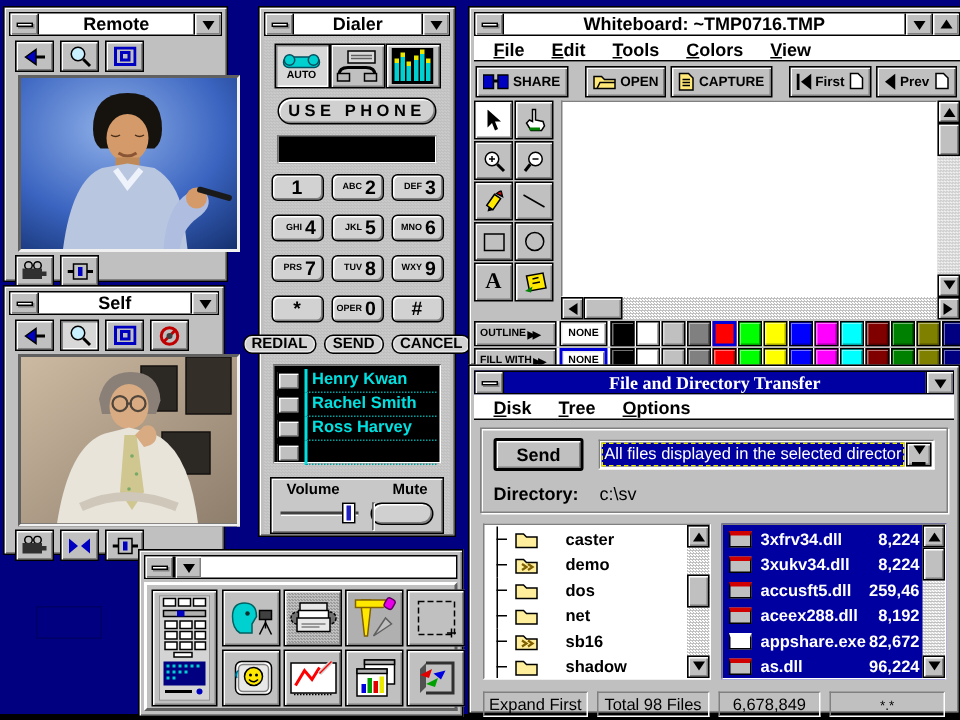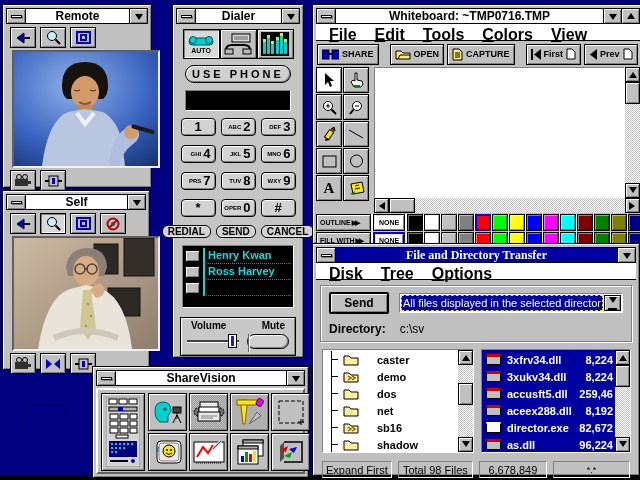--- a/index.html
+++ b/index.html
@@ -73,21 +73,21 @@
   .volrow{display:flex;align-items:center;justify-content:space-between;margin-top:3px;}
   .voltrack{width:52px;height:3px;background:#404040;border-bottom:1px solid #fff;position:relative;}
   .volthumb{position:absolute;right:2px;top:-6px;width:9px;height:14px;background:#fff;border:1px solid #000;
             display:flex;align-items:center;justify-content:center;}
   .volthumb::after{content:"";width:3px;height:10px;background:#2020c0;}
   .mutebtn{width:42px;height:15px;}
   .mutebtn::after{content:"";width:16px;height:4px;background:#a0a0a0;border:1px solid;border-color:#606060 #fff #fff #606060;}
 
   
   .menubar{background:#fff;border-bottom:1px solid #000;display:flex;padding:1px 0 1px 4px;height:17px;}
-  .menu-item{display:inline-block;font-weight:bold;font-size:16px;padding:1px 9px;color:#000;}
+  .menu-item{display:inline-block;font-weight:bold;font-size:12px;padding:1px 9px;color:#000;}
   .menu-item::first-letter{text-decoration:underline;}
   .wb-toolbar{display:flex;gap:3px;padding:2px 1px;height:26px;align-items:center;}
   .wtb{height:21px;padding:0 4px;gap:3px;font-size:9px;font-weight:bold;white-space:nowrap;flex:none;}
   .tgap{width:5px;flex:none;}
   .wb-main{display:flex;height:146px;}
   .toolcol{width:55px;display:grid;grid-template-columns:26px 26px;grid-auto-rows:26px;gap:1px;align-content:start;}
   .tool{width:26px;height:26px;}
   .tool.sel{background:#fff;}
   .canvas-wrap{flex:1;display:flex;flex-direction:column;margin-left:3px;min-width:0;}
   .canvas-row{flex:1;display:flex;min-height:0;}
@@ -430,20 +430,24 @@
         <div class="dact">SEND</div>
         <div class="dact">CANCEL</div>
       </div>
     <div class="contacts" id="contact-list">
         <div class="crow">
           <div class="cbtn"></div>
           <span class="cname">Henry Kwan</span>
         </div>
         <div class="crow">
           <div class="cbtn"></div>
+          <span class="cname">Rachel Smith</span>
+        </div>
+        <div class="crow">
+          <div class="cbtn"></div>
           <span class="cname">Ross Harvey</span>
         </div>
         <div class="crow">
           <div class="cbtn"></div>
           <span class="cname"></span>
         </div>
       </div>
     <div class="volgrp">
       <div class="vollabels">
         <span>Volume</span>
@@ -776,21 +780,21 @@
             <span class="nm">accusft5.dll</span>
             <span class="sz">259,46</span>
           </div>
           <div class="frow">
             <span class="file-ic"></span>
             <span class="nm">aceex288.dll</span>
             <span class="sz">8,192</span>
           </div>
           <div class="frow">
             <span class="file-ic exe"></span>
-            <span class="nm">director.exe</span>
+            <span class="nm">appshare.exe</span>
             <span class="sz">82,672</span>
           </div>
           <div class="frow">
             <span class="file-ic"></span>
             <span class="nm">as.dll</span>
             <span class="sz">96,224</span>
           </div>
         </div>
       <div class="sb-v sbdither" style="width:15px;flex:none;">
         <div class="btn sbbtn">
@@ -810,21 +814,20 @@
       <div class="scell">6,678,849</div>
       <div class="scell">*.*</div>
     </div>
 </div>
 
 <div class="win" style="left:92px;top:366px;width:217px;height:112px;z-index:6;">
   <div class="tbar">
     <div class="sysbox">
         <div class="bar"></div>
       </div>
-    <div class="tname">ShareVision</div>
     <div class="tbtn">
         <div class="arr-dn"></div>
       </div>
   </div>
   <div class="sv-panel">
     <div class="btn sv-dev">
       <svg width="34" height="70">
         <rect x="0" y="0" width="34" height="70" fill="#d4d4d4" stroke="#808080"></rect>
         <rect x="3" y="2" width="8" height="5" fill="#fff" stroke="#000"></rect>
           <rect x="13" y="2" width="8" height="5" fill="#fff" stroke="#000"></rect>

